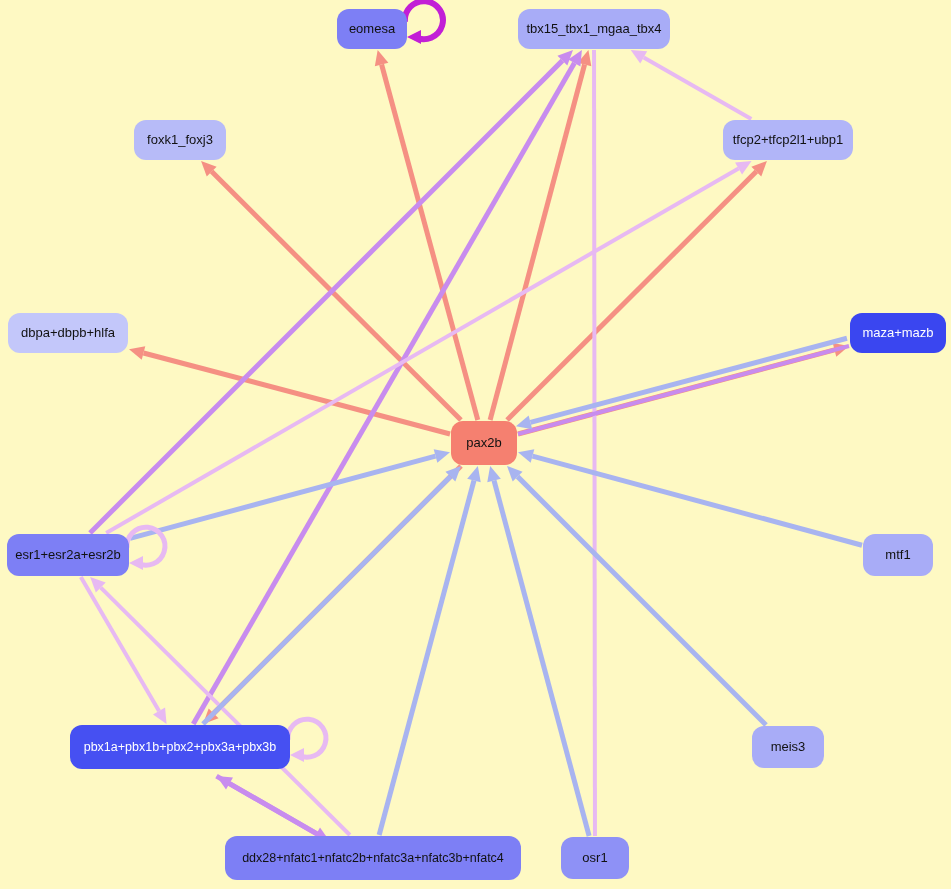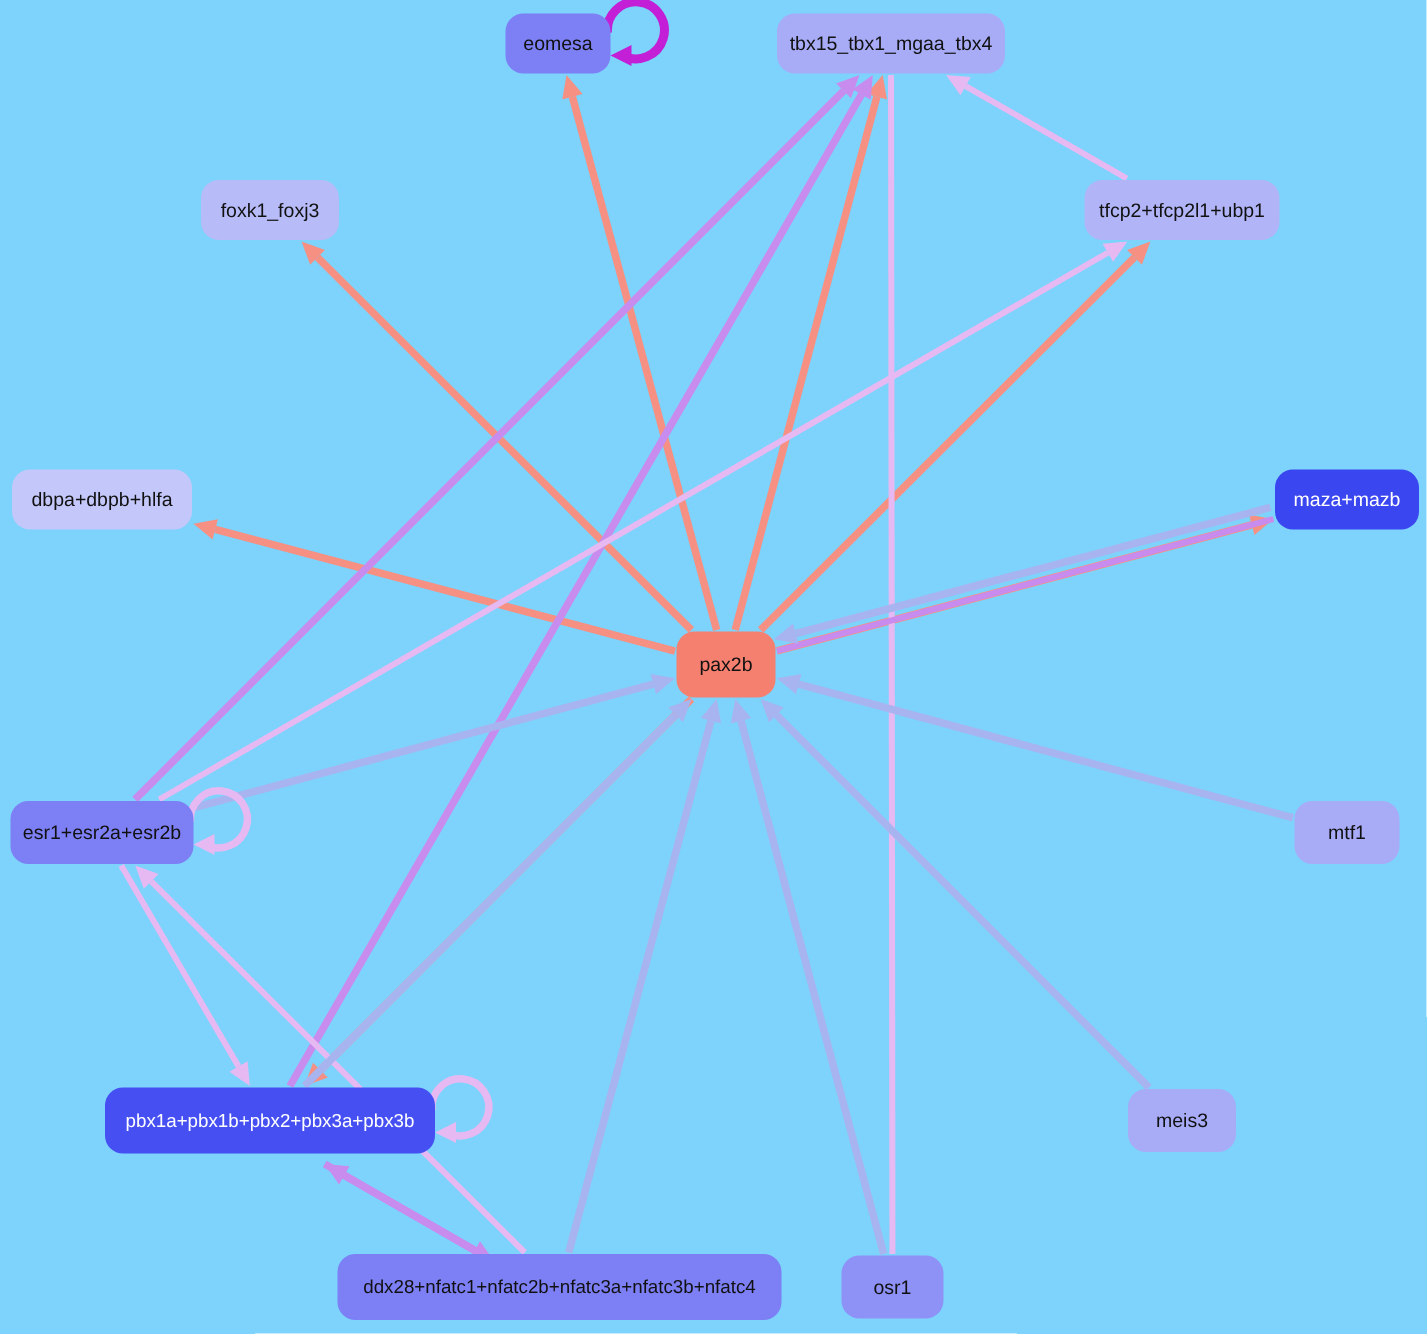--- a/index.html
+++ b/index.html
@@ -10,21 +10,21 @@
   body {
     font-family: "Liberation Sans", sans-serif;
     width: 951px;
     height: 889px;
     overflow: hidden;
   }
   #graph-root {
     position: relative;
     width: 951px;
     height: 889px;
-    background: #7dd3fc;
+    background: #fef9c3;
   }
   #graph-svg {
     position: absolute;
     top: 0;
     left: 0;
     width: 951px;
     height: 889px;
     display: block;
   }
   .node-rect {

